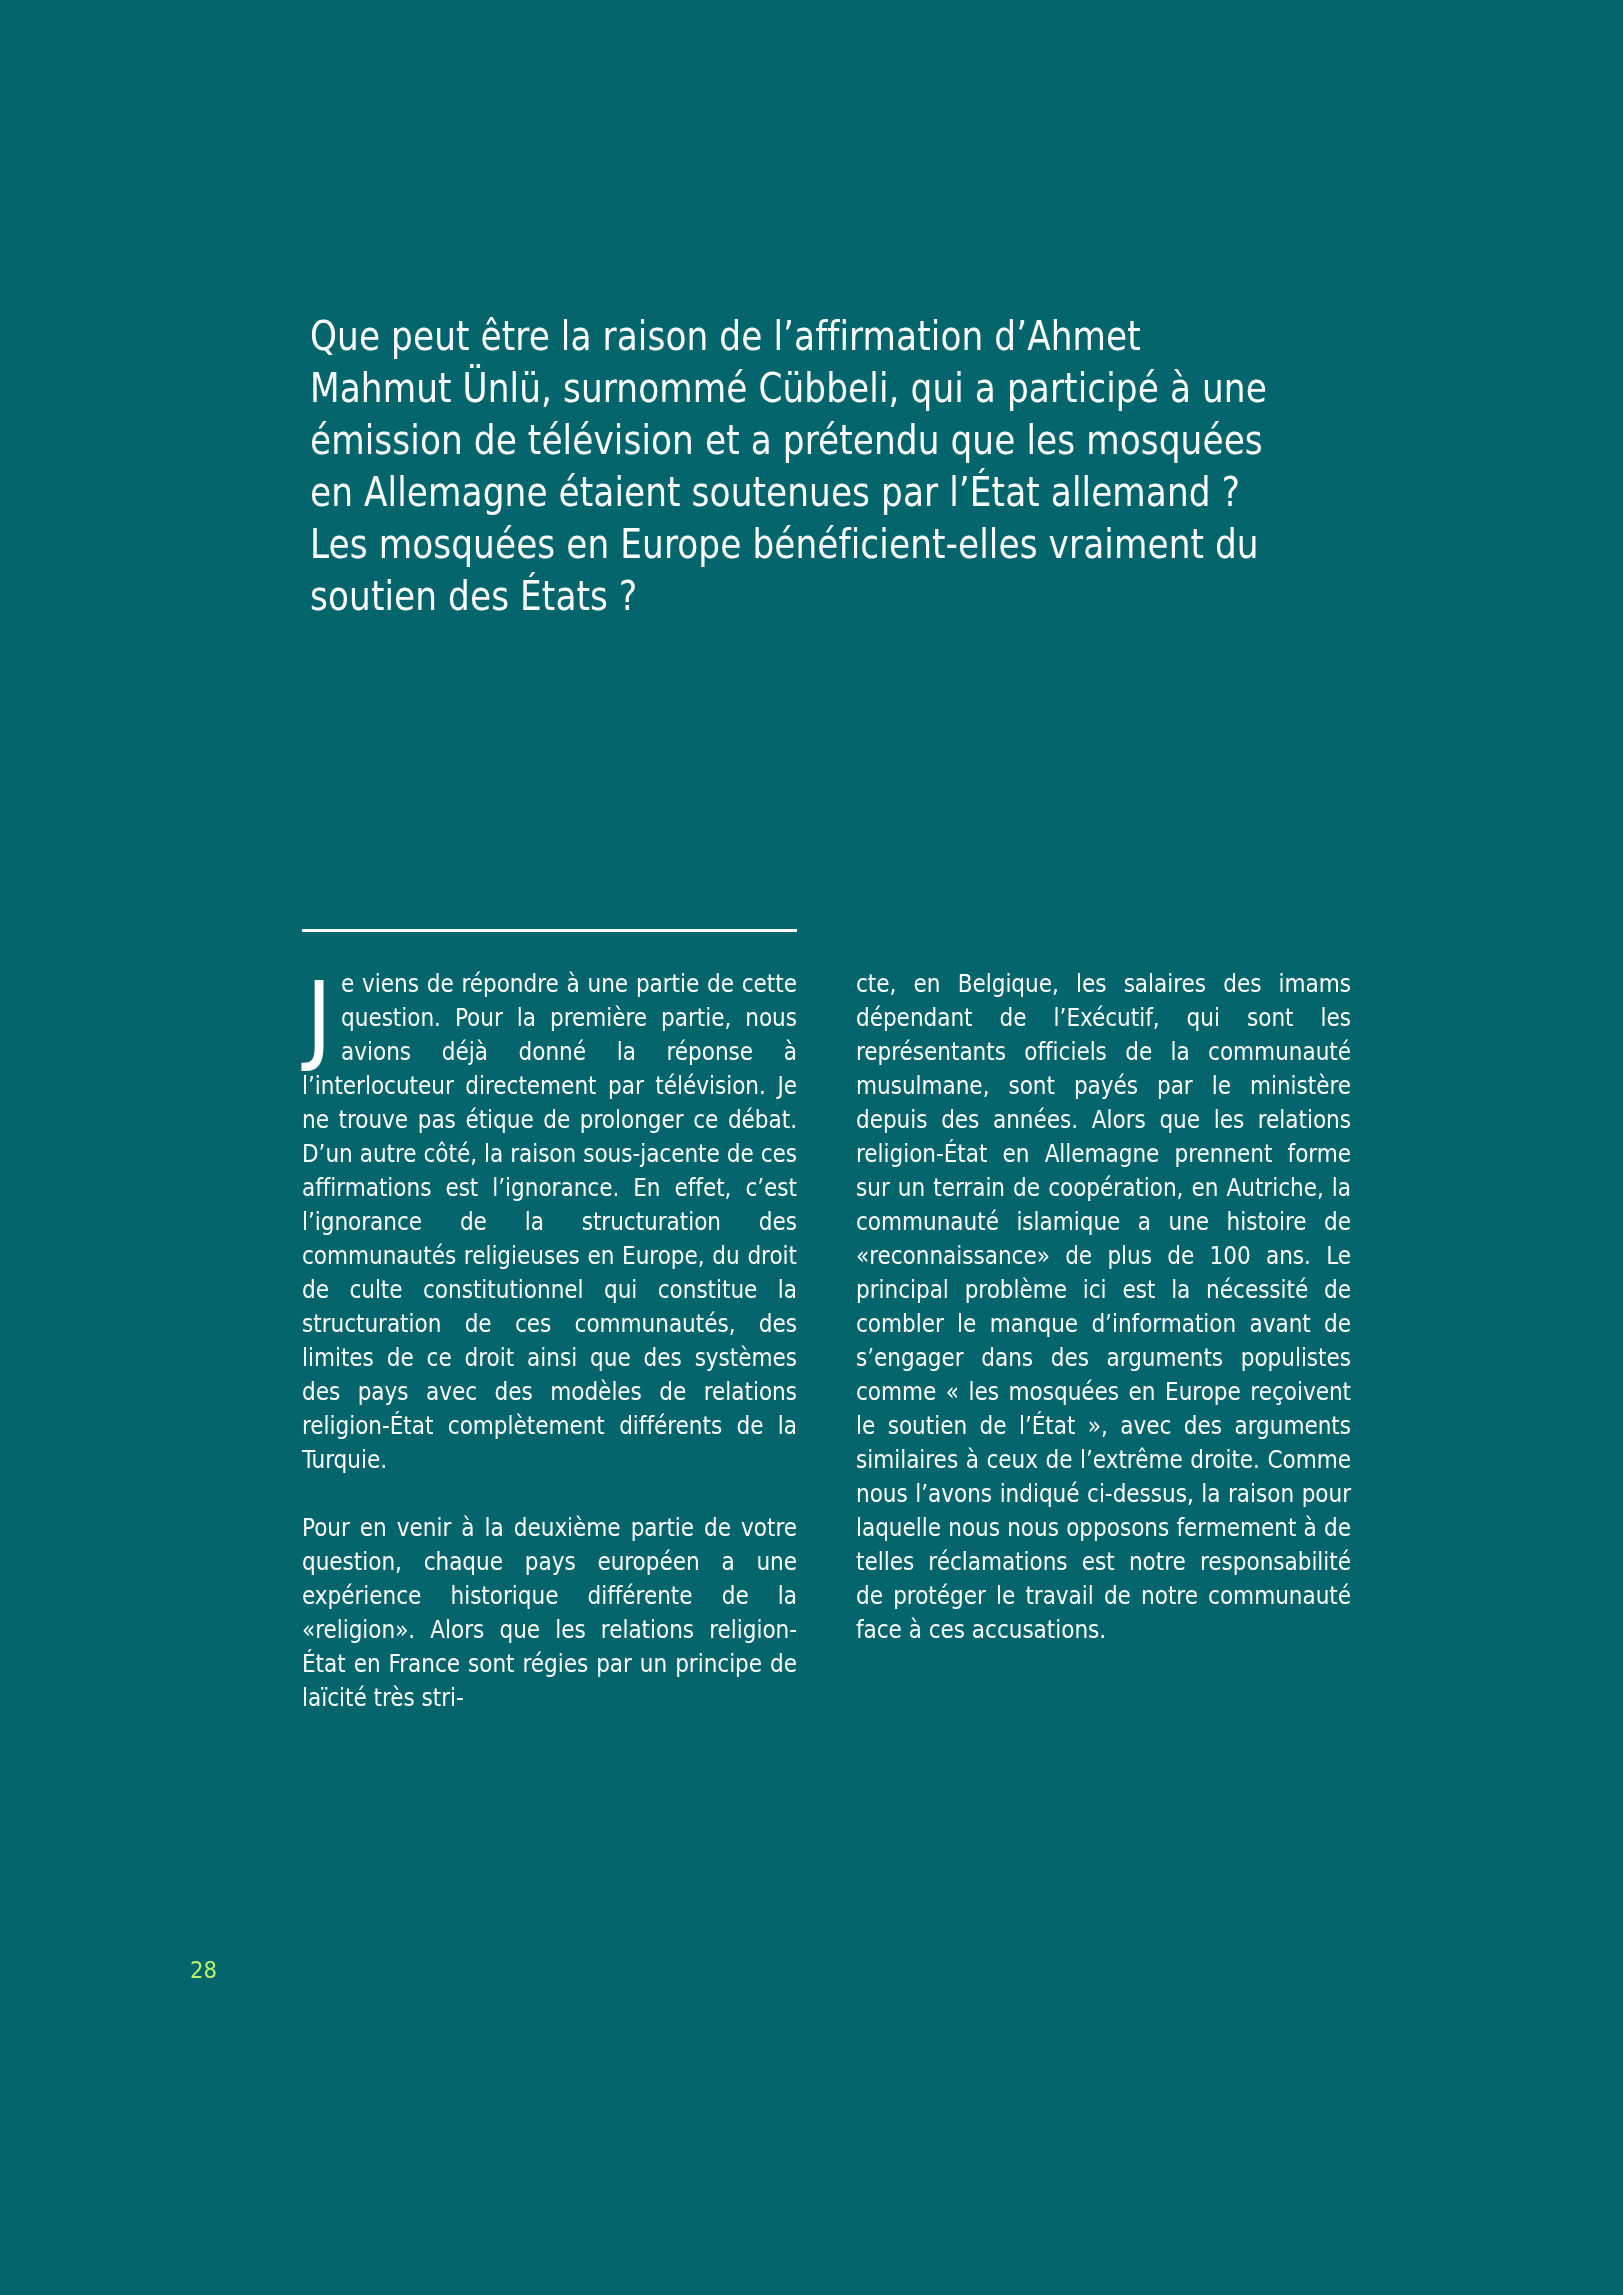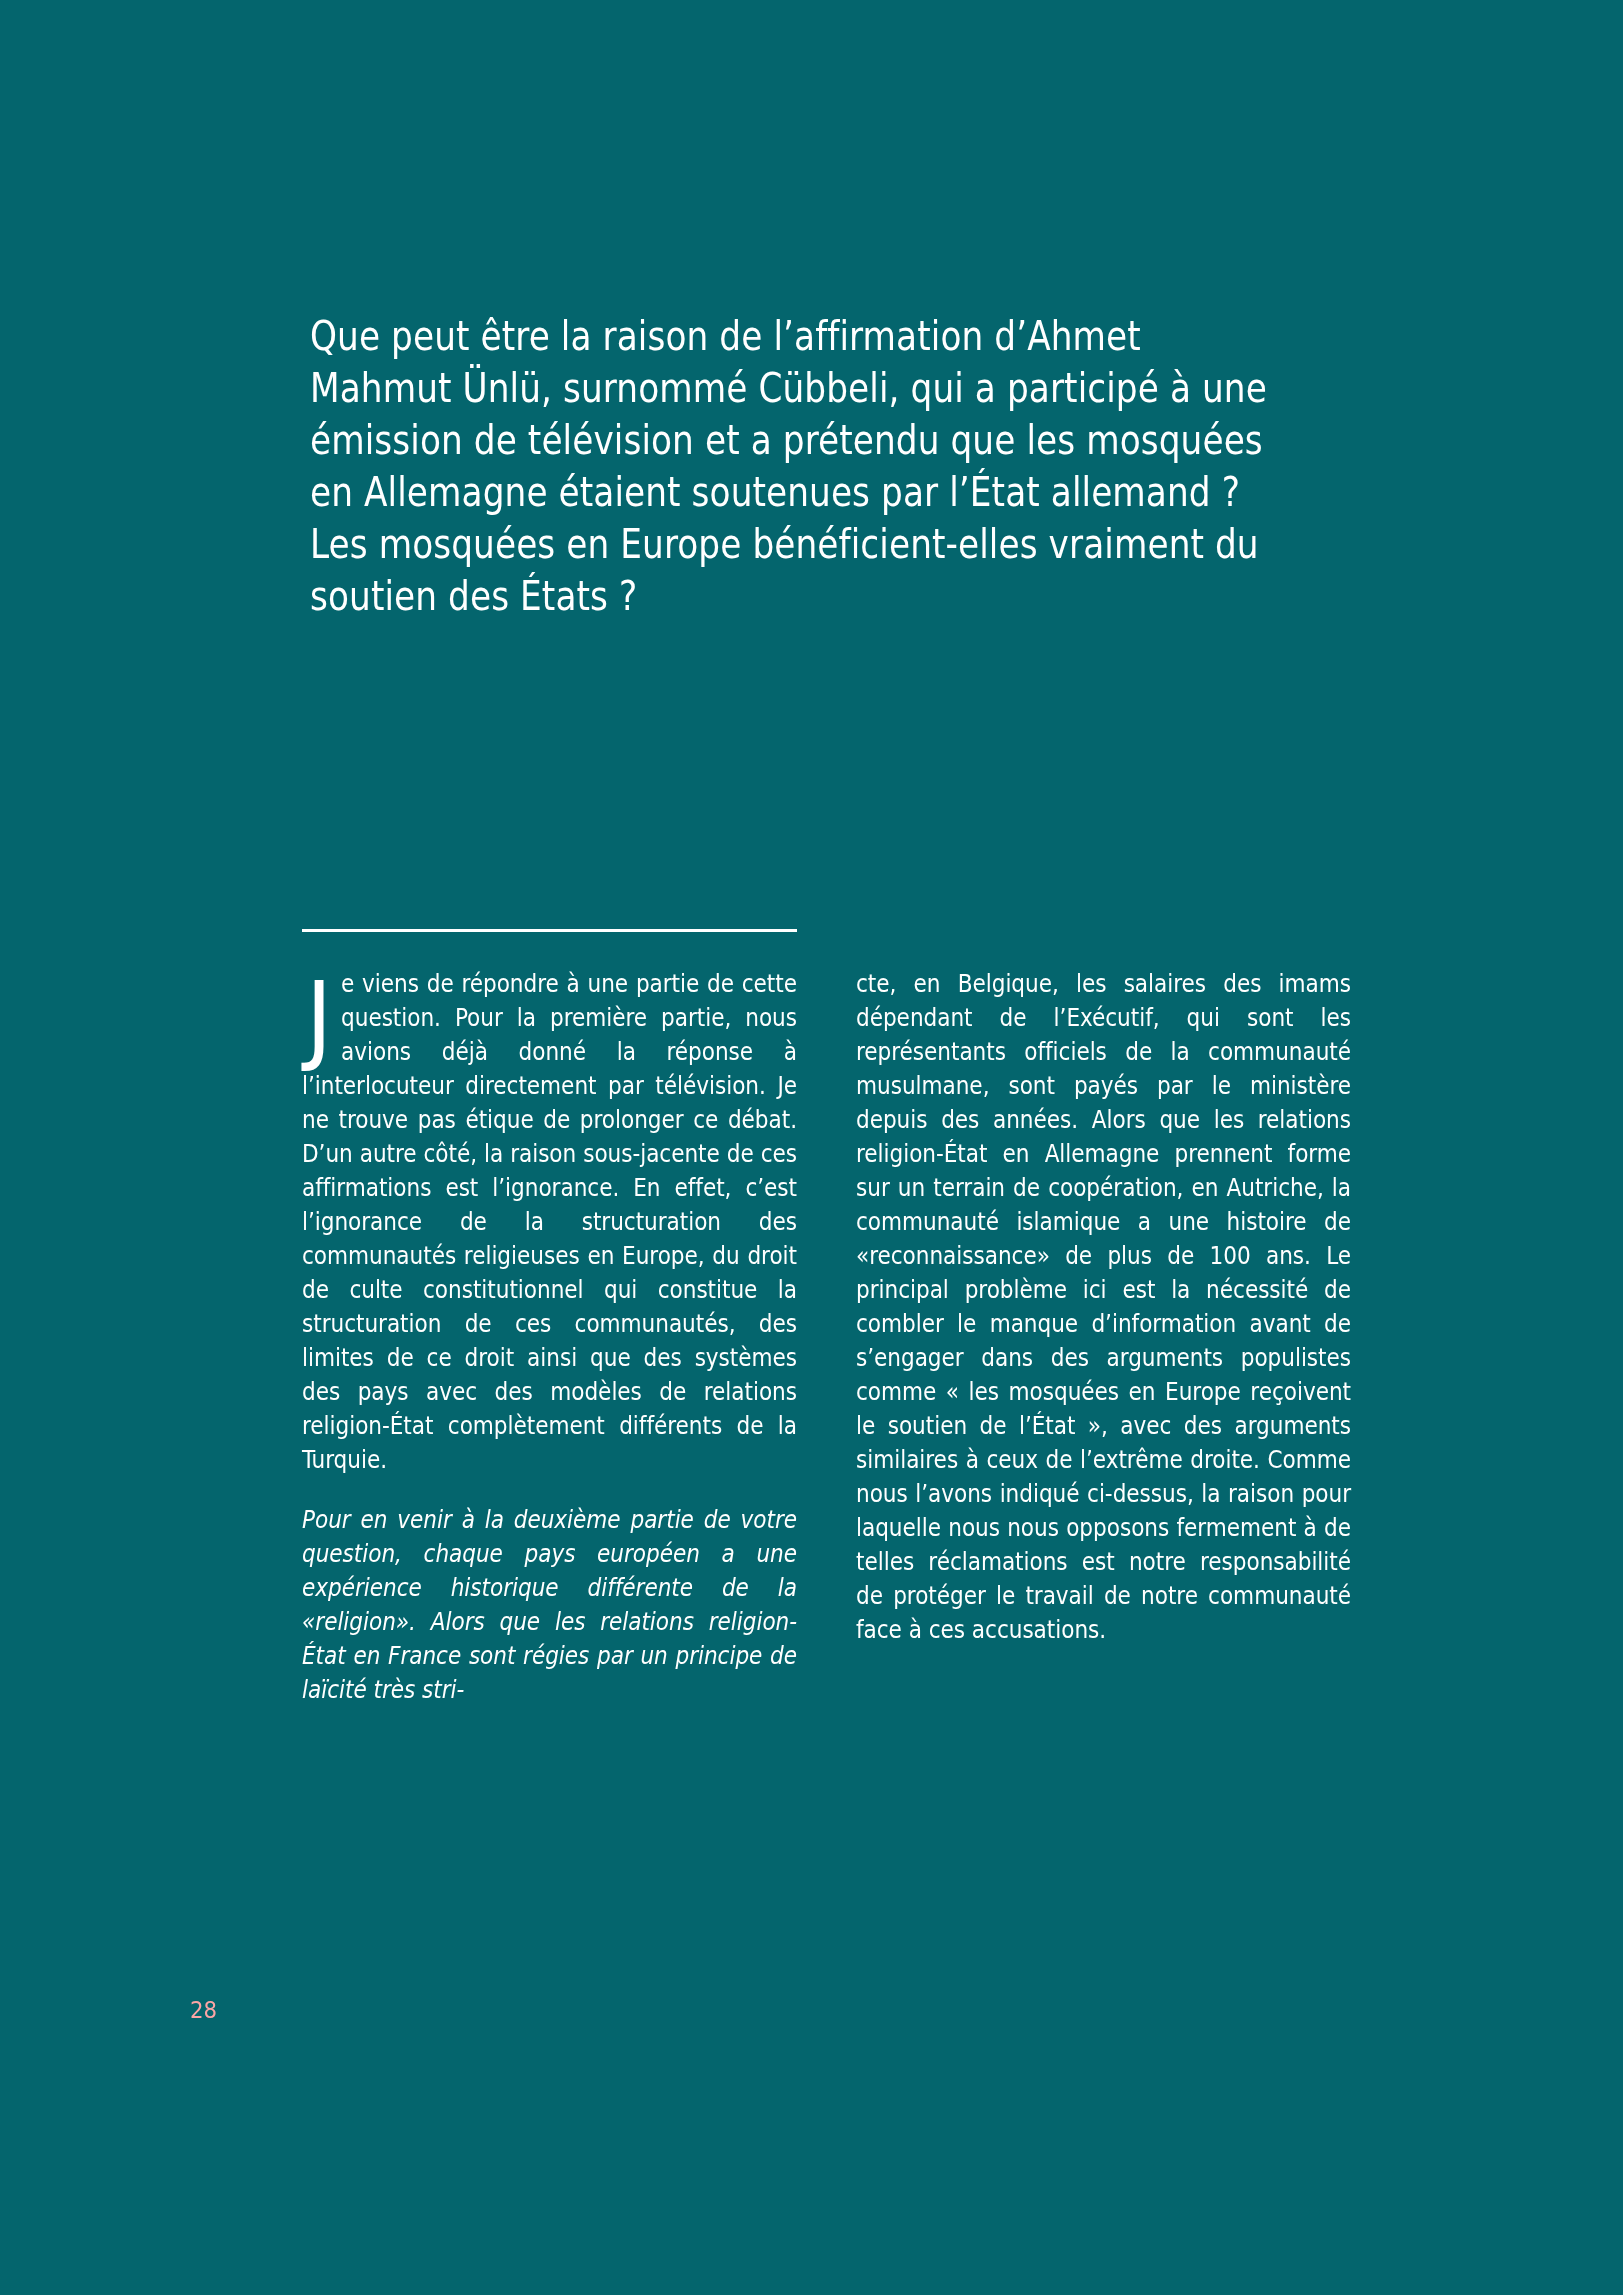--- a/index.html
+++ b/index.html
@@ -73,22 +73,21 @@
     font-weight: 300;
     text-align: justify;
     text-justify: inter-word;
     hyphens: manual;
     font-stretch: condensed;
     margin: 0;
     letter-spacing: -0.03px;
   }
 
   .body-text + .body-text {
-    margin-top: 26px;
-    font-style: italic;
+    margin-top: 34px;
   }
 
   
   .dropcap-para {
     position: relative;
   }
   .dropcap {
     float: left;
     color: #FFFFFF;
     font-family: "DejaVu Sans Condensed", "Liberation Sans Narrow", "Liberation Sans", sans-serif;
@@ -96,22 +95,22 @@
     font-size: 98px;
     line-height: 92px;
     margin: 3.9px 9.2px -10.5px 3.9px;
     font-stretch: condensed;
   }
 
   
   .page-number {
     position: absolute;
     left: 190px;
-    top: 1996px;
-    color: #fca5a5;
+    top: 1956px;
+    color: #bef264;
     font-family: "DejaVu Sans Condensed", "Liberation Sans Narrow", "Liberation Sans", sans-serif;
     font-size: 23.6px;
     line-height: 29px;
     font-weight: 300;
     font-stretch: condensed;
   }
 </style>
 </head>
 <body>
 

